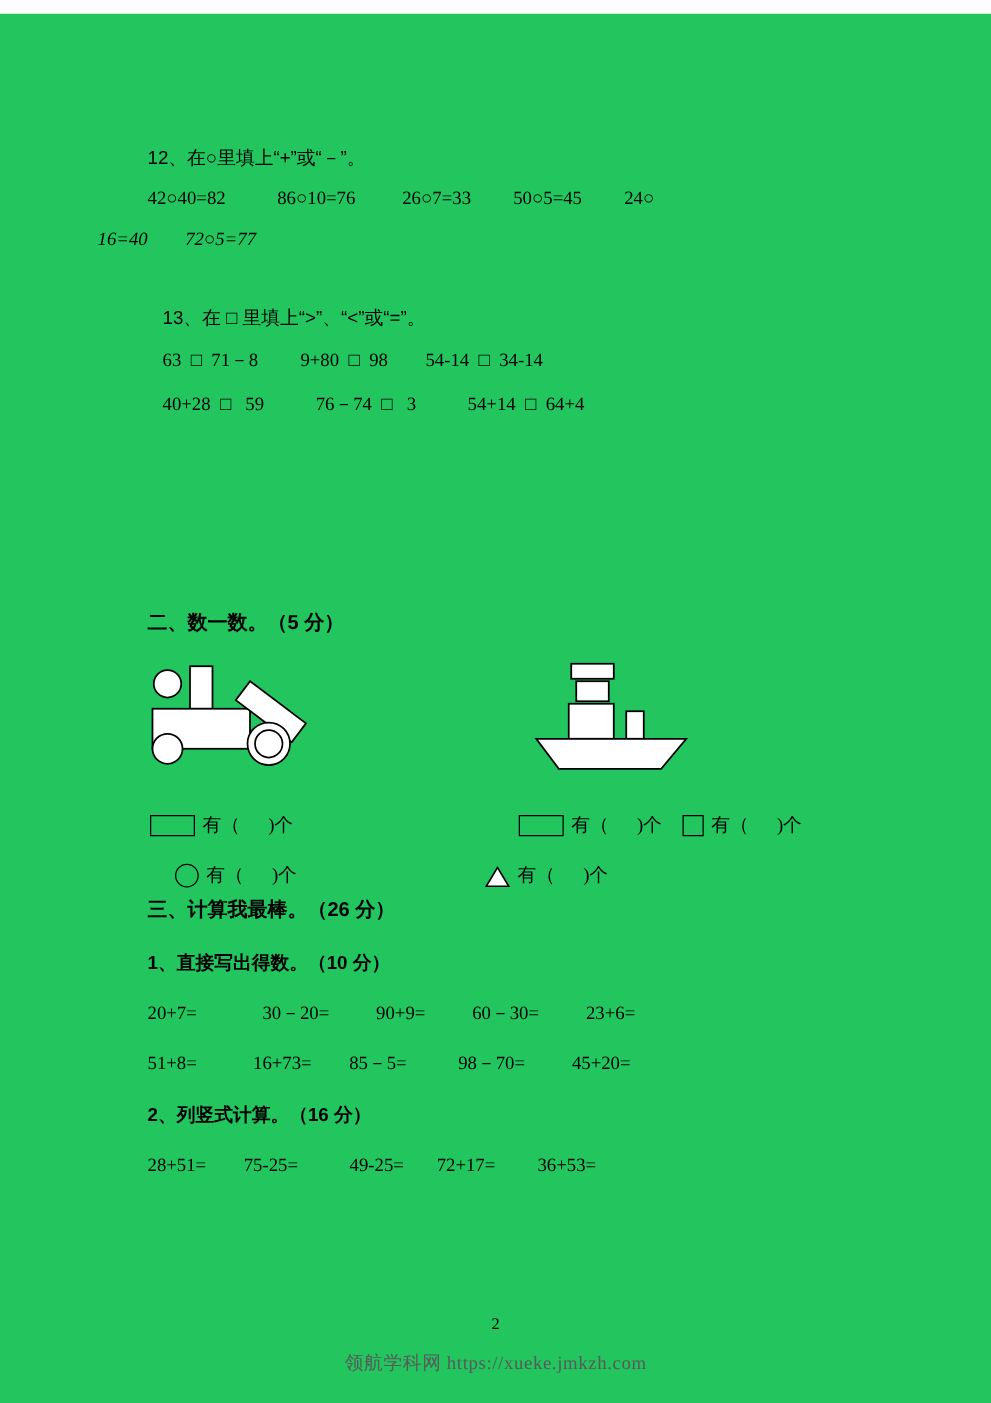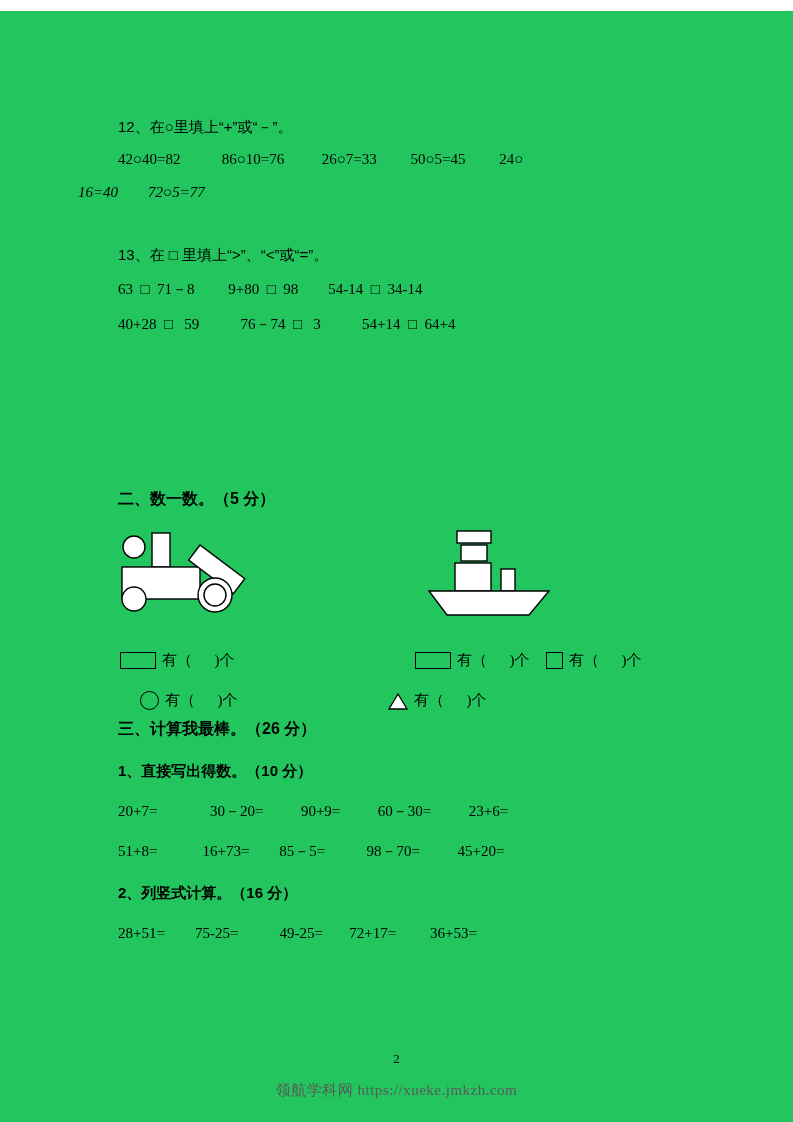--- a/index.html
+++ b/index.html
@@ -40,21 +40,21 @@
     font-weight: bold;
   }
   .sub-title {
     font-family: "Liberation Sans", "DejaVu Sans", sans-serif;
     font-size: 15px;
     font-weight: bold;
   }
 
   
   .block-12 { position: absolute; left: 0; top: 106px; width: 793px; }
-  .block-13 { position: absolute; left: 0; top: 234px; width: 730px; }
+  .block-13 { position: absolute; left: 12px; top: 234px; width: 730px; }
   .block-sec2 { position: absolute; left: 0; top: 478px; width: 793px; }
   .block-sec3 { position: absolute; left: 0; top: 708px; width: 793px; }
 
   
   .figures {
     position: relative;
     height: 120px;
     margin-top: 16px;
   }
   svg { display: block; }

